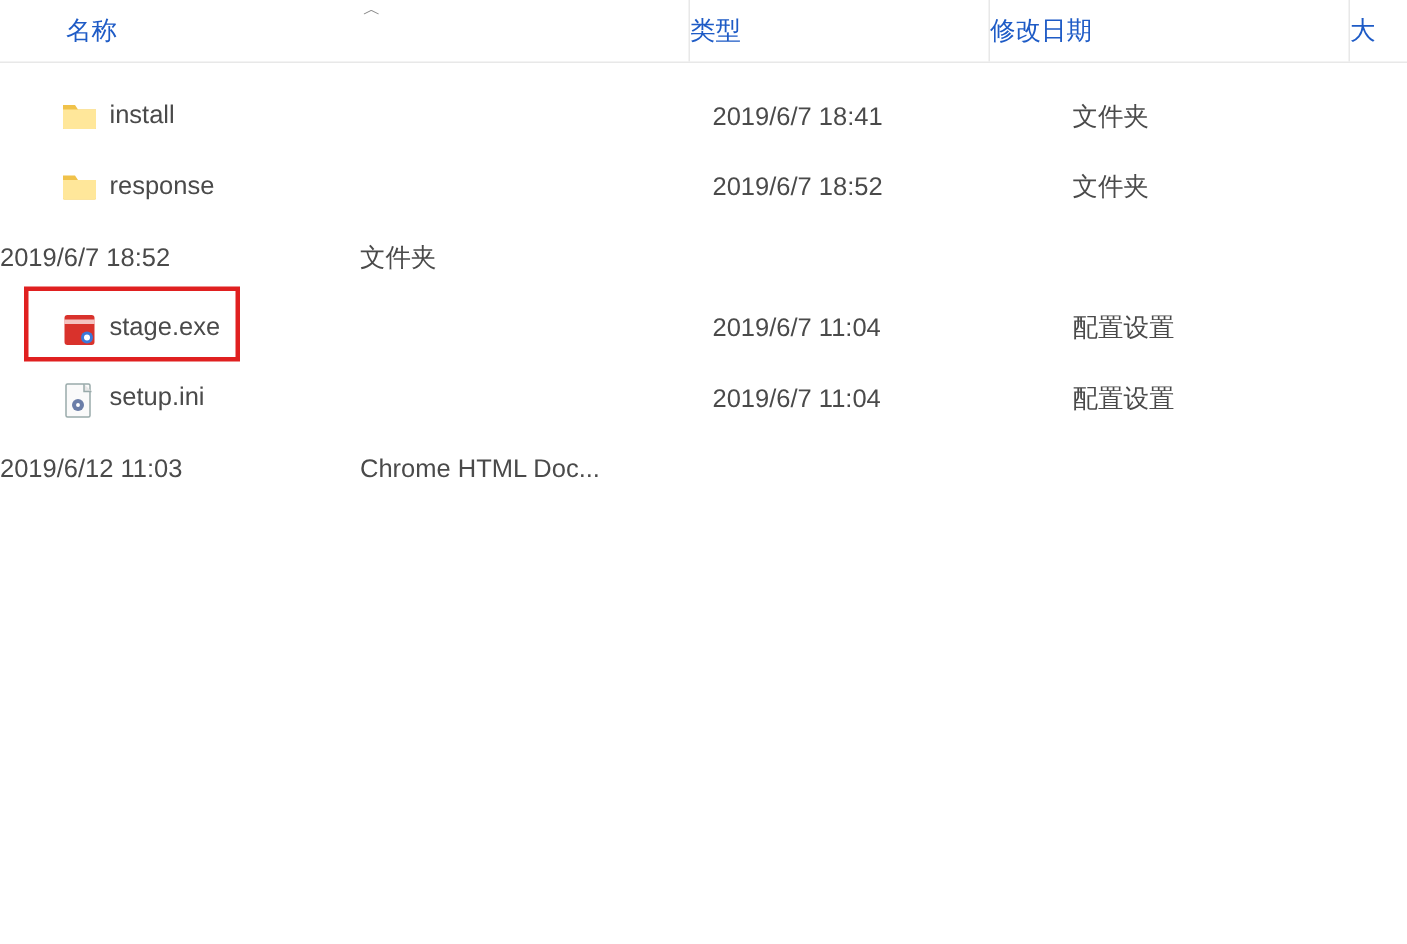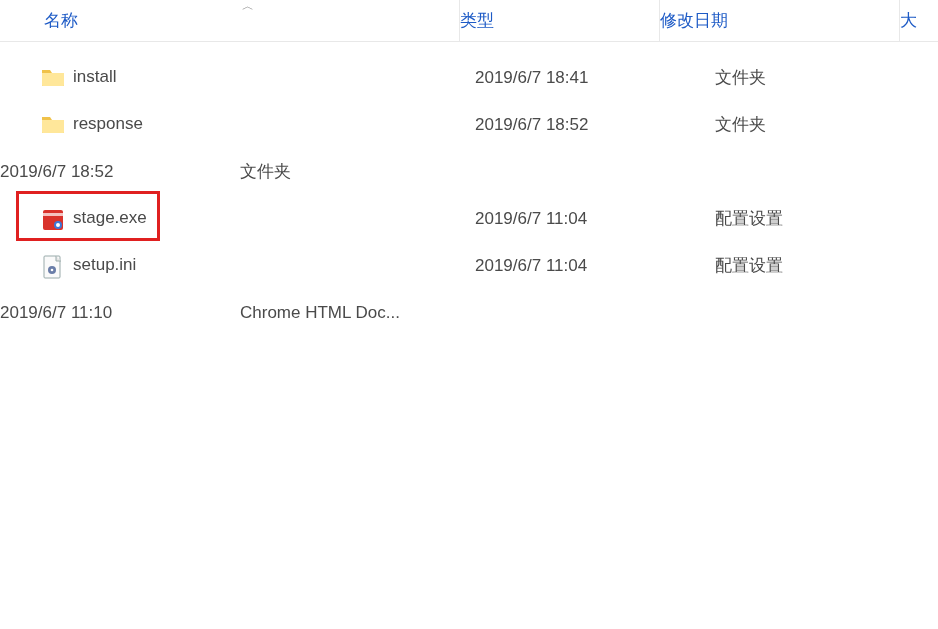--- a/index.html
+++ b/index.html
@@ -158,18 +158,18 @@
           </svg>
       </span>
       <span>setup.ini</span>
     </div>
     <div class="col-date"><span>2019/6/7 11:04</span></div>
     <div class="col-type"><span>配置设置</span></div>
     <div class="col-size"></div>
   </div>
 
   <div class="file-row">
-    <div class="col-date"><span>2019/6/7 11:10</span></div>
+    <div class="col-date"><span>2019/6/12 11:03</span></div>
     <div class="col-type"><span>Chrome HTML Doc...</span></div>
     <div class="col-size"></div>
   </div>
 
 </div>
 
 </body></html>

